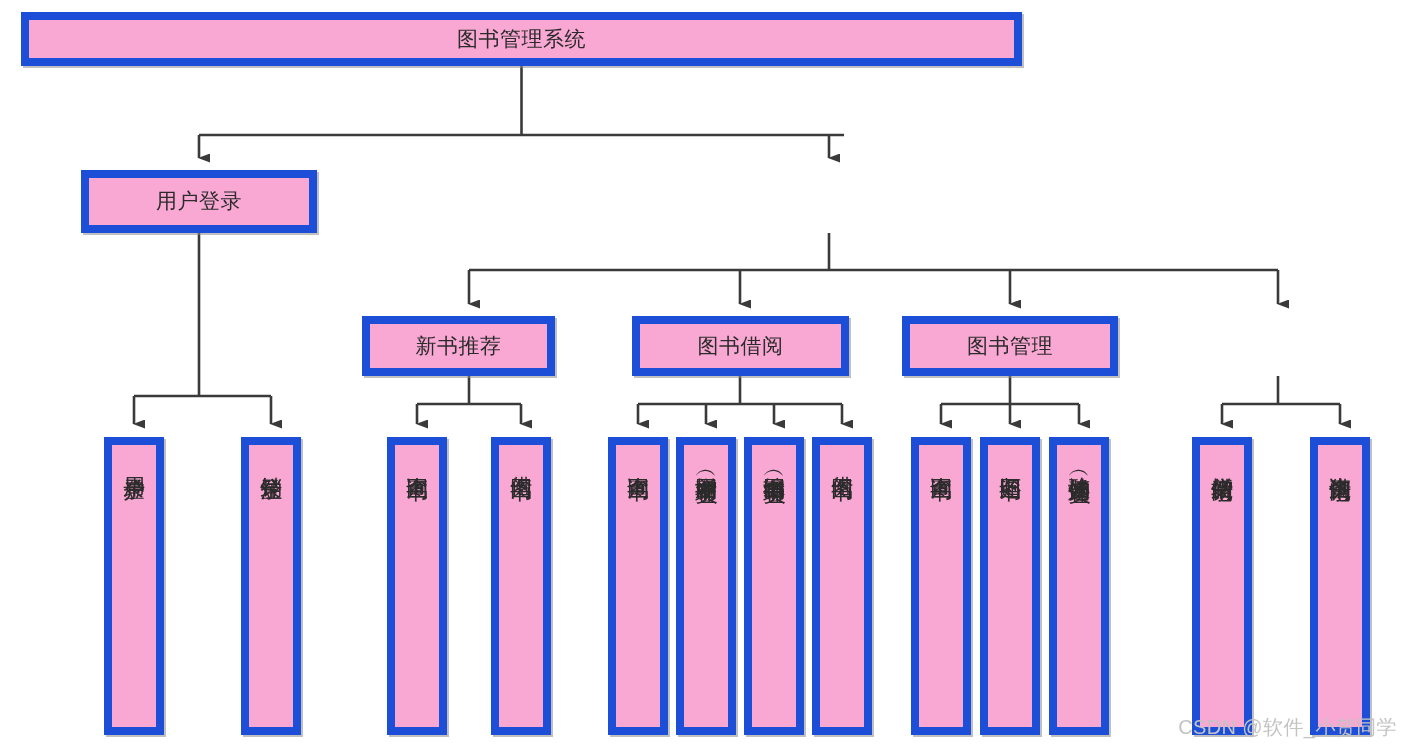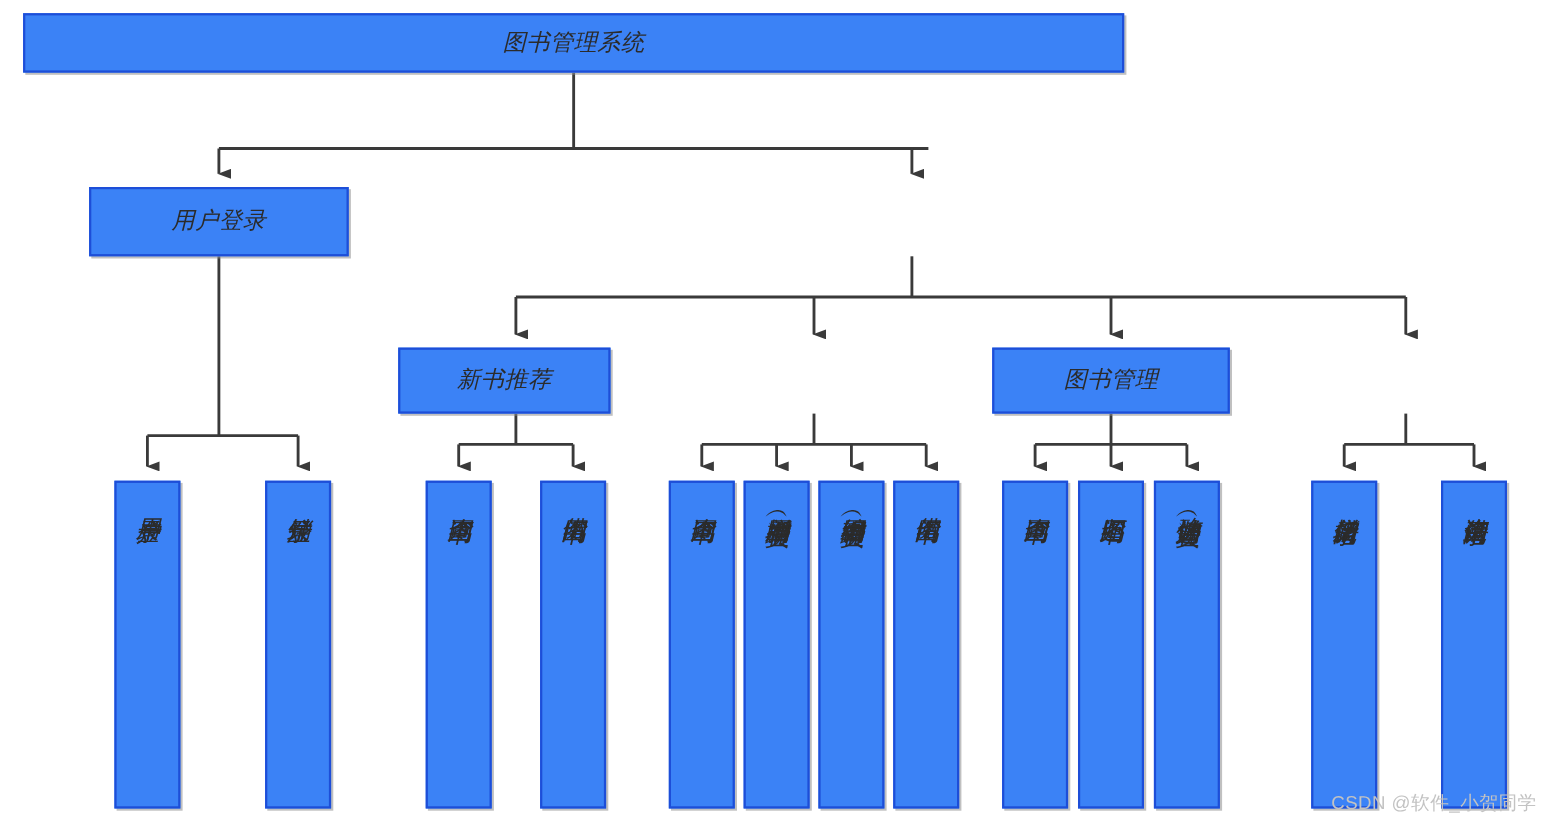--- a/index.html
+++ b/index.html
@@ -22,28 +22,27 @@
   svg#connectors {
     position: absolute;
     top: 0;
     left: 0;
     width: 1405px;
     height: 747px;
   }
   .node {
     position: absolute;
     box-sizing: border-box;
-    background: #3b82f6;
-    border: 2px solid #1d4ed8;
+    background: #f9a8d4;
+    border: 8px solid #1d4ed8;
     box-shadow: 2px 2px 0 0 rgba(140,140,140,0.55);
     display: flex;
     align-items: center;
     justify-content: center;
     z-index: 2;
-    font-style: italic;
   }
   .node-label {
     color: #2b2b2b;
     font-size: 21px;
     line-height: 1.18;
     letter-spacing: 0.5px;
     white-space: nowrap;
   }
   .node.vertical {
     align-items: flex-start;
@@ -55,21 +54,21 @@
     text-orientation: upright;
     font-size: 22px;
     line-height: 1.12;
     letter-spacing: 1px;
     white-space: normal;
   }
   #watermark {
     position: absolute;
     right: 8px;
     bottom: 6px;
-    font-size: 17px;
+    font-size: 20px;
     color: #c3c3c3;
     letter-spacing: 0.4px;
     z-index: 3;
     white-space: nowrap;
     pointer-events: none;
   }
 </style>
 </head>
 <body>
 
@@ -129,20 +128,23 @@
     <span class="node-label">图书管理系统</span>
   </div>
 
   <div class="node" style="left:81px; top:170px; width:236px; height:63px;">
     <span class="node-label">用户登录</span>
   </div>
 
   <div class="node" style="left:362px; top:316px; width:193px; height:60px;">
     <span class="node-label">新书推荐</span>
   </div>
+  <div class="node" style="left:632px; top:316px; width:217px; height:60px;">
+    <span class="node-label">图书借阅</span>
+  </div>
   <div class="node" style="left:902px; top:316px; width:216px; height:60px;">
     <span class="node-label">图书管理</span>
   </div>
 
   <div class="node vertical" style="left:104px; top:437px; width:60px; height:298px;">
     <span class="node-label">用户登录</span>
   </div>
   <div class="node vertical" style="left:241px; top:437px; width:60px; height:298px;">
     <span class="node-label">注销登录</span>
   </div>

